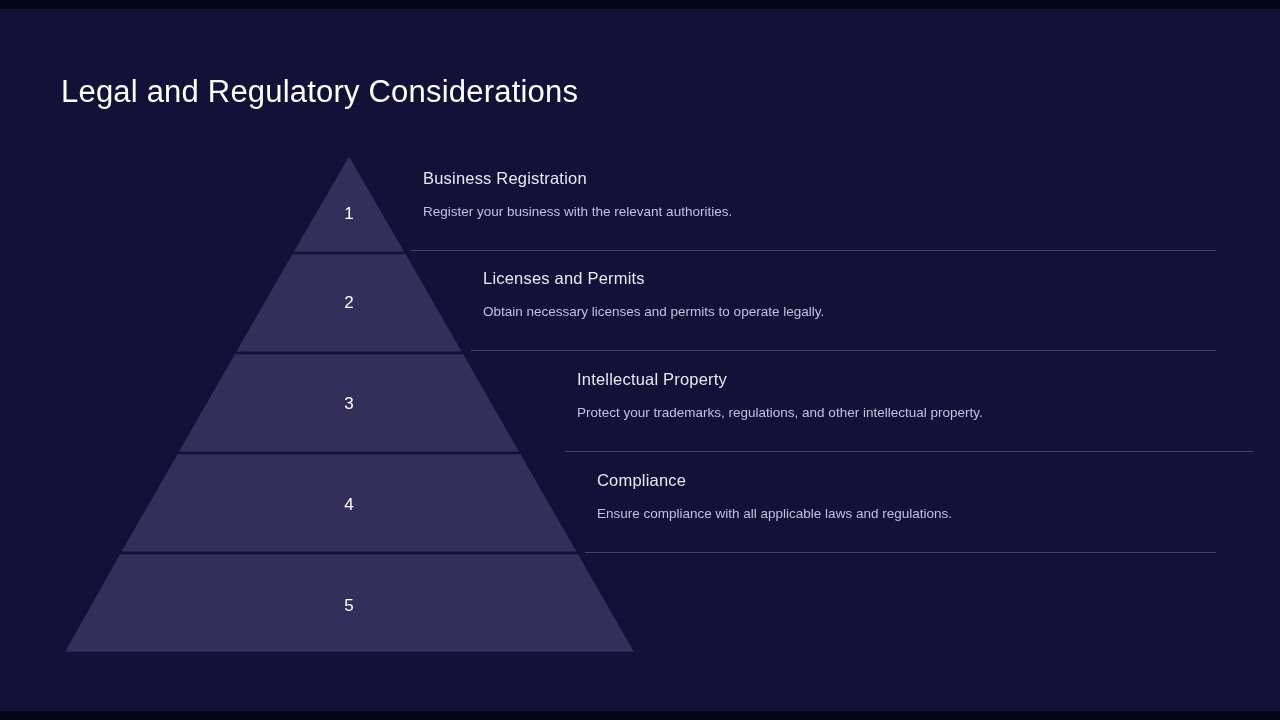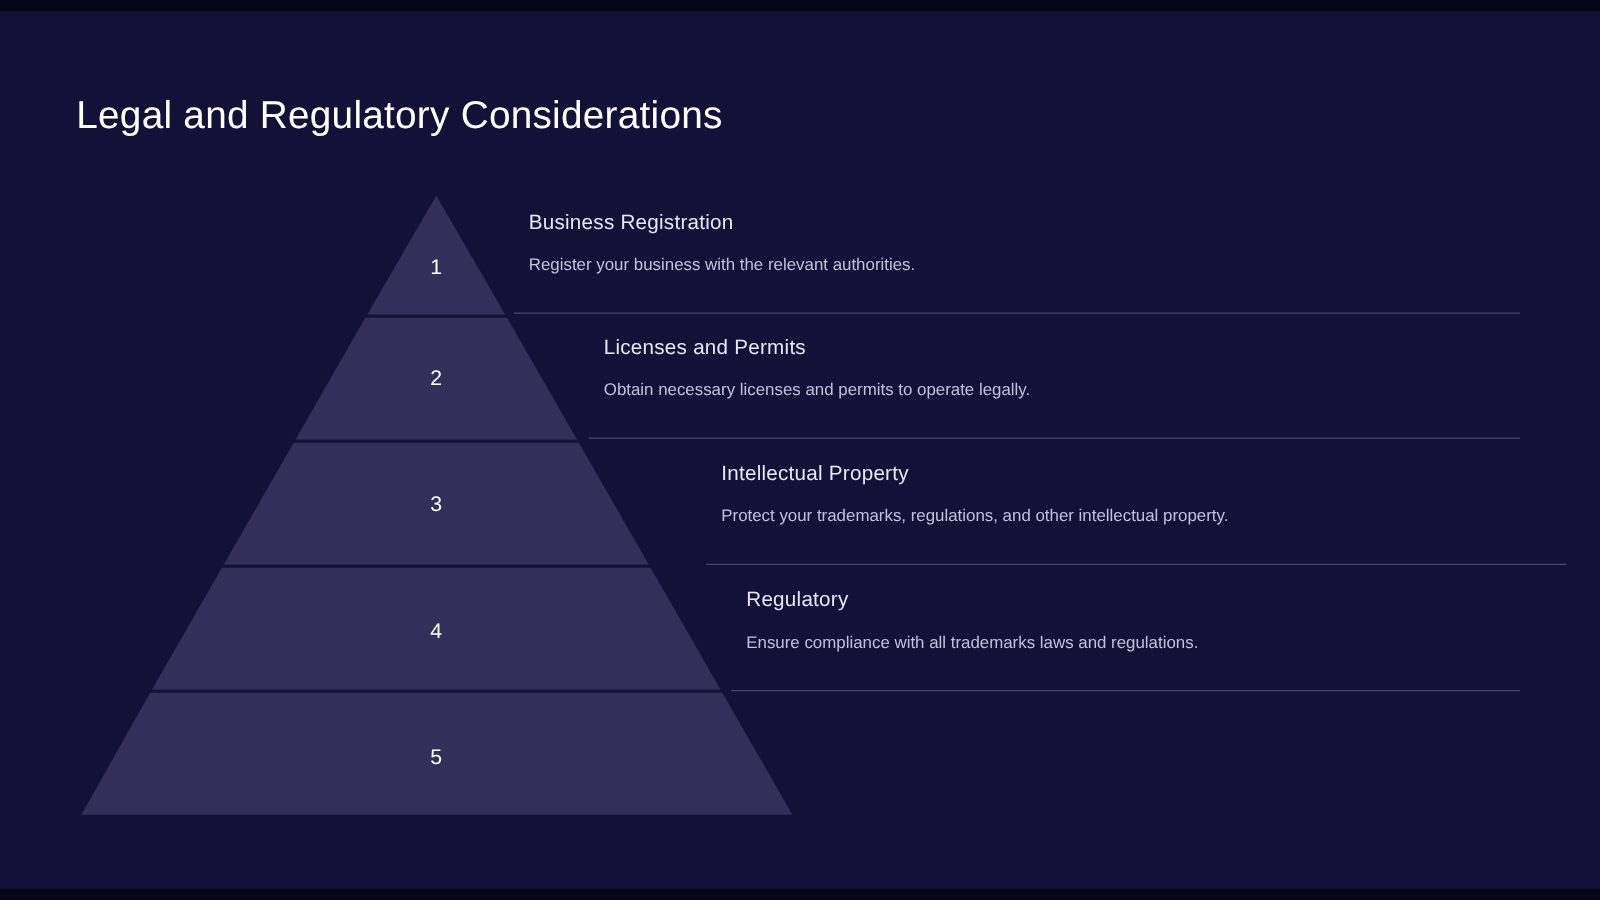--- a/index.html
+++ b/index.html
@@ -117,18 +117,18 @@
     <div class="lvl-divider"></div>
   </div>
 
   <div class="level-row" style="left:540px; top:354px; width:676px;margin-left:37px;">
     <div class="lvl-title">Intellectual Property</div>
     <div class="lvl-desc">Protect your trademarks, regulations, and other intellectual property.</div>
     <div class="lvl-divider"></div>
   </div>
 
   <div class="level-row" style="left:597px; top:455px; width:619px;">
-    <div class="lvl-title">Regulatory</div>
-    <div class="lvl-desc">Ensure compliance with all trademarks laws and regulations.</div>
+    <div class="lvl-title">Compliance</div>
+    <div class="lvl-desc">Ensure compliance with all applicable laws and regulations.</div>
     <div class="lvl-divider"></div>
   </div>
 
 </div>
 
 </body></html>

